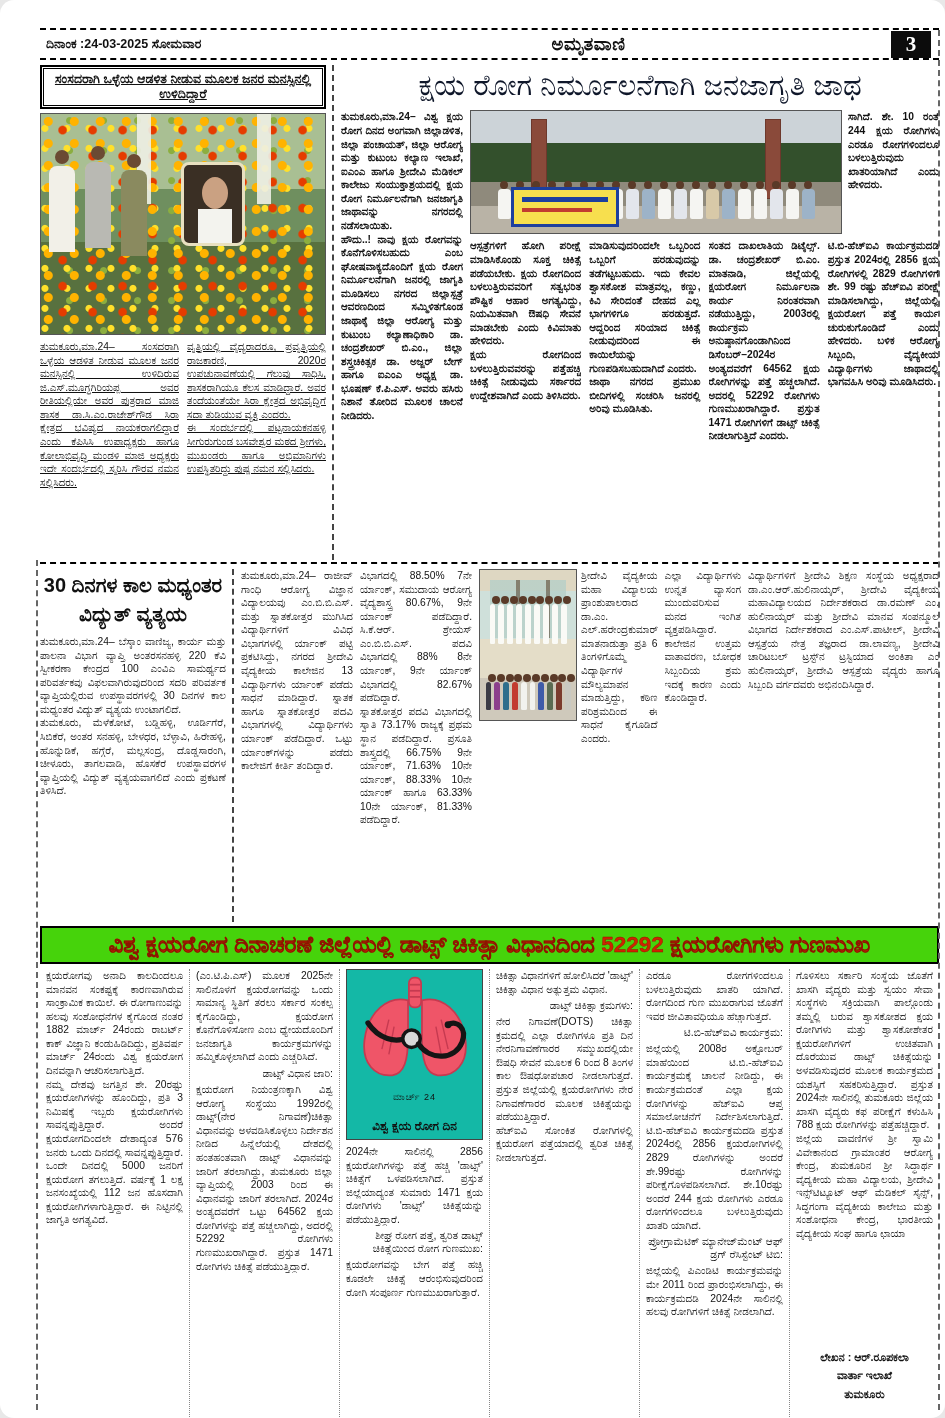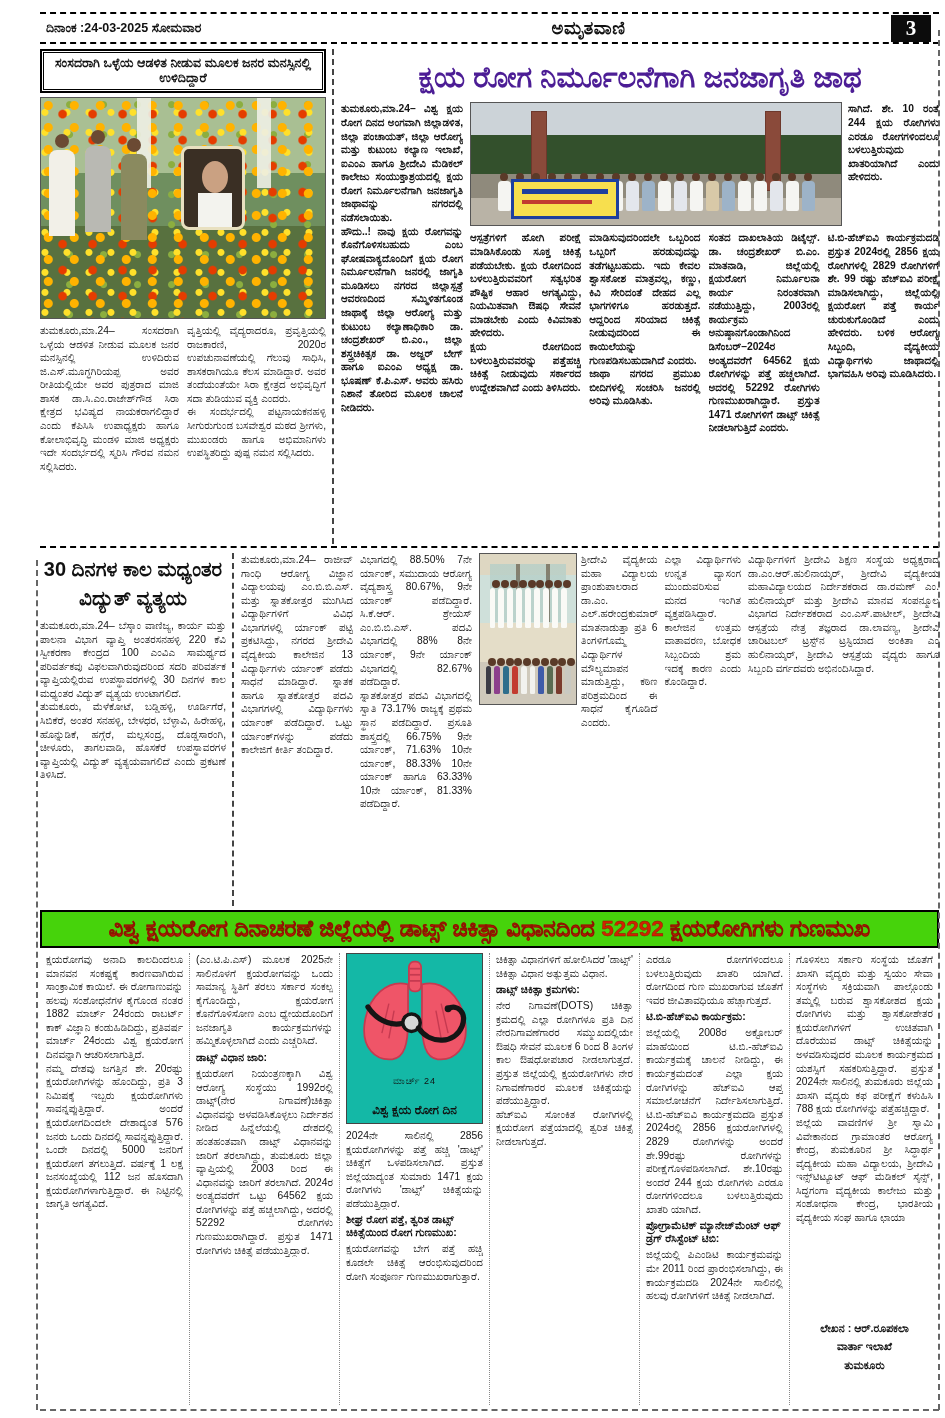--- a/index.html
+++ b/index.html
@@ -1,34 +1,34 @@
 <!DOCTYPE html>
 <html><head>
 <meta charset="utf-8">
 <style>
   * { box-sizing: border-box; margin: 0; padding: 0; }
   html,body { background:#e8e8e8; }
   body { font-family:"Liberation Sans","DejaVu Sans",sans-serif; }
-  .page { position:relative; width:945px; height:1418px; margin:0 auto; background:#fff; color:#111; overflow:hidden; padding:12px 6px 6px 40px; }
+  .page { position:relative; width:945px; height:1418px; margin:0 auto; background:#fff; color:#111; overflow:hidden; padding:28px 6px 6px 40px;border-radius:14px; }
   .page::before { content:""; position:absolute; left:36px; top:560px; bottom:8px; border-left:2px dashed #666; }
   .page::after  { content:""; position:absolute; right:5px;  top:30px;  bottom:8px; border-left:2px dashed #666; }
 
   
   .masthead { display:flex; align-items:center; border-top:2px dashed #000; border-bottom:2px dashed #000; height:32px; padding:2px 2px 2px 6px; }
   .m-date  { font-weight:bold; font-size:12.5px; width:240px; }
   .m-title { flex:1; text-align:center; font-weight:bold; font-size:18px; letter-spacing:.5px; }
   .m-pagebox { width:40px; height:27px; background:#0c0c0c; color:#fff; font-family:"Liberation Serif","DejaVu Serif",serif; font-weight:bold; font-size:21px; text-align:center; line-height:26px; margin-right:6px; }
 
   
   .btxt { font-size:10.3px; line-height:1.32; text-align:justify; white-space:pre-line; overflow:hidden; }
-  .subhead { font-size:10.6px; font-weight:bold; text-align:left; margin:3px 0; }
+  .subhead { font-size:10.6px; font-weight:normal; text-align:right; margin:3px 0; }
 
   
   .toprow { display:flex; height:500px; padding-top:5px; }
-  .art-memorial { width:292px; padding-right:6px; }
+  .art-memorial { width:292px; padding-right:6px;text-decoration:underline; }
   .mem-headbox { border:2px solid #000; outline:1px solid #000; outline-offset:-4px; font-weight:bold; font-size:12.6px; text-align:center; padding:5px 3px; margin-bottom:4px; }
   .photo { position:relative; overflow:hidden; border:1px solid #555; }
   .photo-memorial { width:100%; height:222px;
     background-color:#4e6e3a;
     background-image:
       radial-gradient(circle at 28% 34%, #ffb300 4px, transparent 5px),
       radial-gradient(circle at 72% 62%, #e53c00 3.6px, transparent 5px),
       radial-gradient(circle at 18% 72%, #ffe02a 3px, transparent 4px),
       radial-gradient(circle at 84% 22%, #8cae3f 3px, transparent 4px),
       linear-gradient(#a9bf93 0 34%, #6f8f5f 34% 58%, #58713f 58%);
@@ -37,21 +37,21 @@
   .mem-pillar { position:absolute; top:0; width:14px; height:90px; background:#eef0e6; opacity:.9; }
   .mem-portrait { position:absolute; left:140px; top:48px; width:64px; height:84px; background:#3a2f24; border:3px solid #e8e0c0; border-radius:8px; }
   .mem-portrait::before { content:""; position:absolute; left:18px; top:12px; width:26px; height:32px; border-radius:50%; background:#caa182; }
   .mem-portrait::after { content:""; position:absolute; left:14px; top:44px; width:34px; height:34px; background:#f3f3ee; }
   .mem-fig { position:absolute; width:26px; height:86px; border-radius:8px 8px 0 0; }
   .mem-fig::before { content:""; position:absolute; top:-16px; left:6px; width:14px; height:14px; border-radius:50%; background:#6b4a33; }
   .mem-body2col { display:flex; gap:8px; height:238px; margin-top:5px; }
   .mem-body2col .btxt { flex:1; }
 
   .art-jatha { flex:1; border-left:2px dashed #444; padding-left:7px; }
-  .h-jatha { color:#4c1d95; font-weight:bold; font-size:29px; text-align:center; line-height:1.15; margin:12px 0 8px; }
+  .h-jatha { color:#0f172a; font-weight:normal; font-size:29px; text-align:center; line-height:1.15; margin:4px 0 8px; }
   .jatha-body { display:flex; gap:7px; height:440px;font-weight:bold; }
   .j-col1 { width:122px; }
   .j-right { flex:1; display:flex; flex-direction:column; gap:5px; }
   .j-toprow { display:flex; gap:6px; }
   .photo-jatha { width:372px; height:124px;
     background:linear-gradient(#ccd3d8 0 26%, #33502c 26% 58%, #8f8a7c 58% 78%, #b9b3a6 78%); }
   .j-pillar { position:absolute; top:8px; width:16px; height:80px; background:#8a4a3a; border:1px solid #6d382c; }
   .crowd { position:absolute; left:6px; right:6px; bottom:14px; display:flex; justify-content:center; align-items:flex-end; }
   .fig { display:inline-block; width:13px; height:30px; border-radius:4px 4px 2px 2px; background:#f5f5f2; margin:0 1.5px; position:relative; }
   .fig::before { content:""; position:absolute; top:-8px; left:2.5px; width:8px; height:8px; border-radius:50%; background:#5a3a28; }
@@ -92,21 +92,21 @@
 
   
   .art-tb { margin-top:4px; border-bottom:2px dashed #666; padding-bottom:4px; }
   .tb-banner { background:#46d30b; border:2px solid #000; color:#cf2300; font-weight:bold; font-size:22.5px; text-align:center; padding:4px 2px; -webkit-text-stroke:.4px #8a1600; }
   .tb-cols { display:flex; margin-top:5px; height:452px; }
   .tb-col { flex:1; padding:0 6px; }
   .tb-col + .tb-col { border-left:1px dotted #888; }
   .lungsbox { border:1px solid #444; padding:4px 4px 6px; margin-bottom:5px; background:#14b8a6; text-align:center; }
   .lungs-date { font-size:9px; letter-spacing:1px; margin-top:2px; }
   .lungs-cap { font-size:12px; font-weight:bold; margin-top:16px; }
-  .byline { font-weight:bold; font-size:10.8px; text-align:center; line-height:1.7; margin-top:10px; }
+  .byline { font-weight:bold; font-size:10.8px; text-align:center; line-height:1.7; margin-top:23px; }
 </style>
 </head>
 <body>
 
 <div class="page">
 
   <header class="masthead">
     <span class="m-date">ದಿನಾಂಕ :24-03-2025 ಸೋಮವಾರ</span>
     <span class="m-title">ಅಮೃತವಾಣಿ</span>
     <span class="m-pagebox">3</span>

